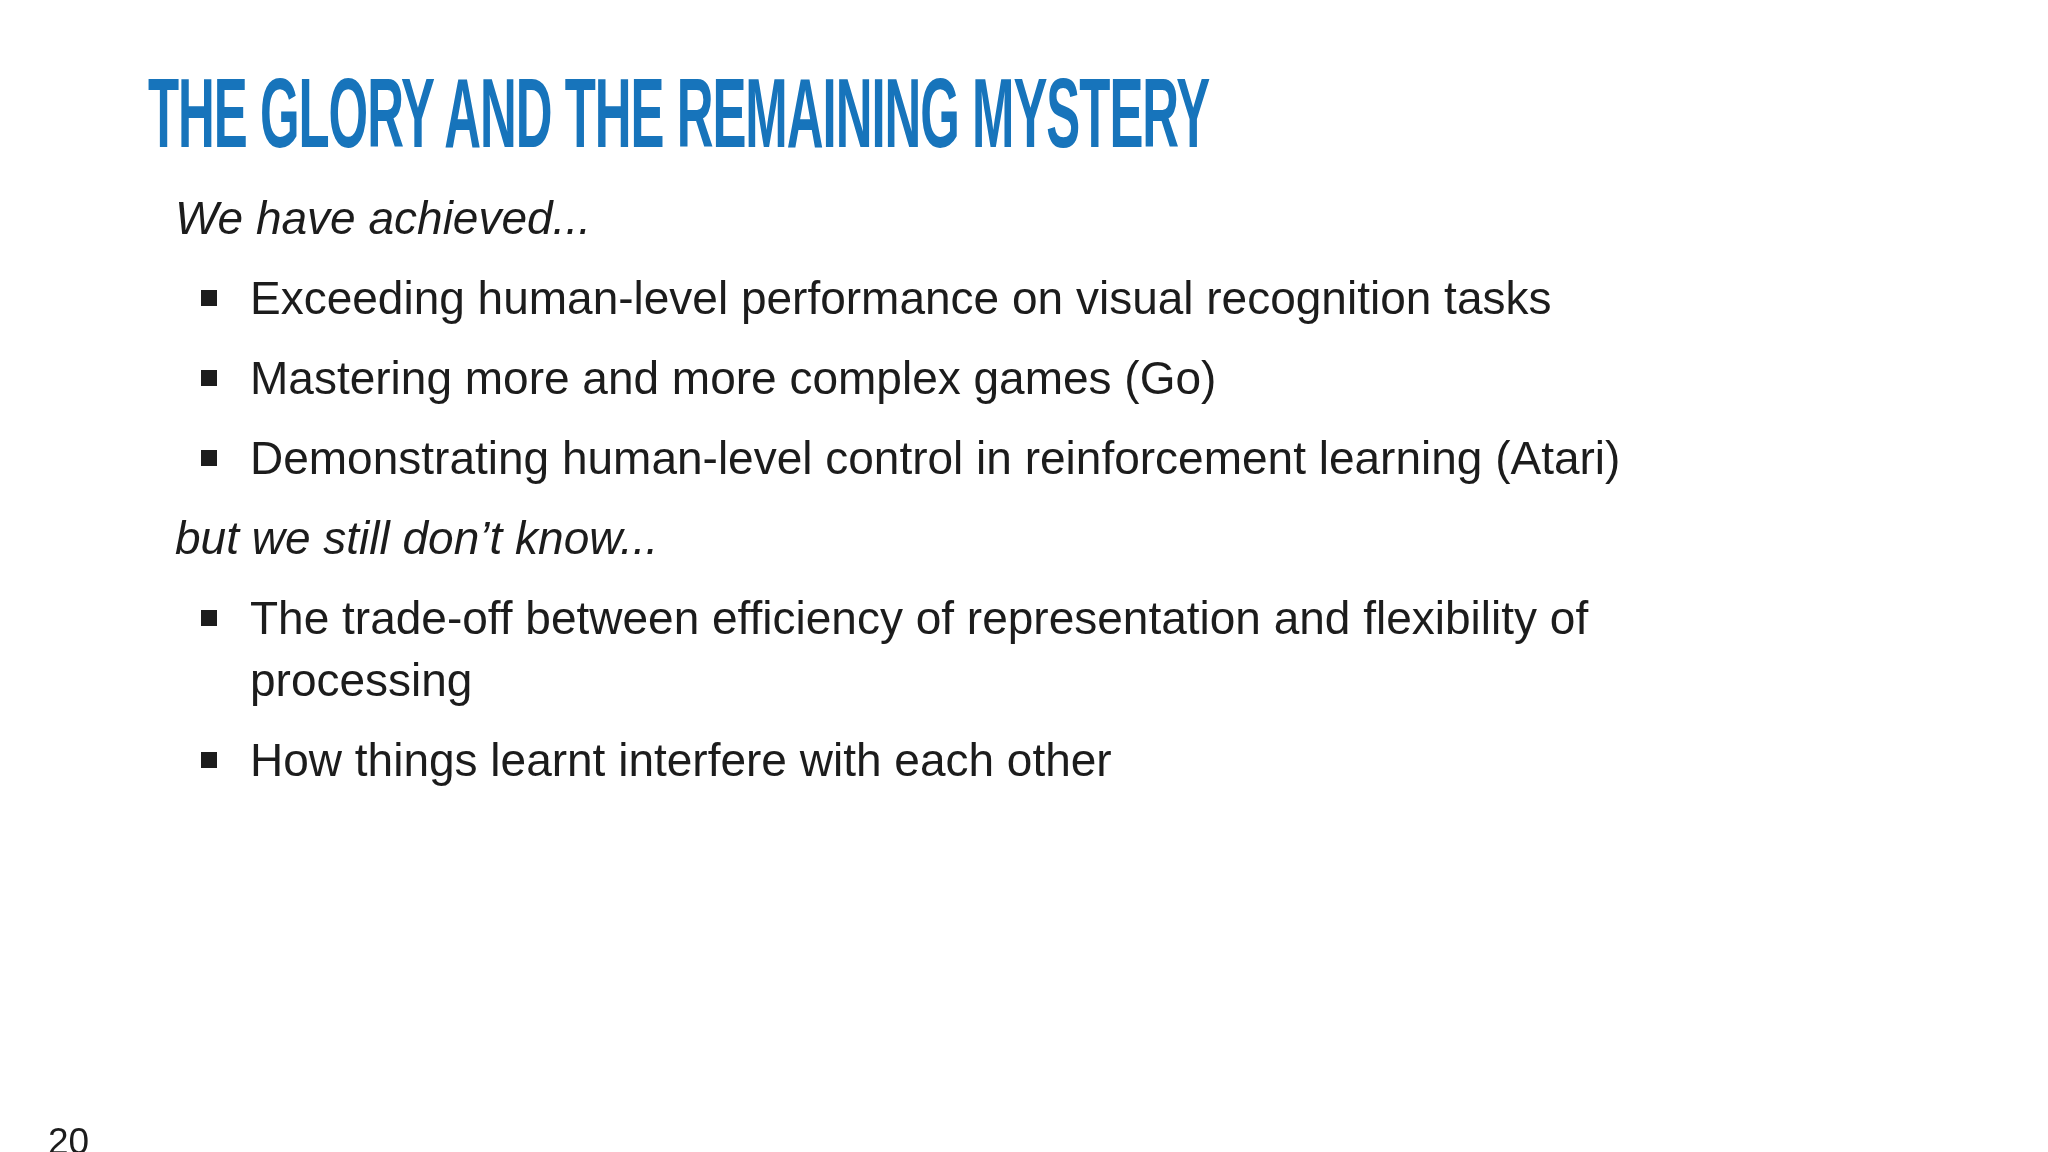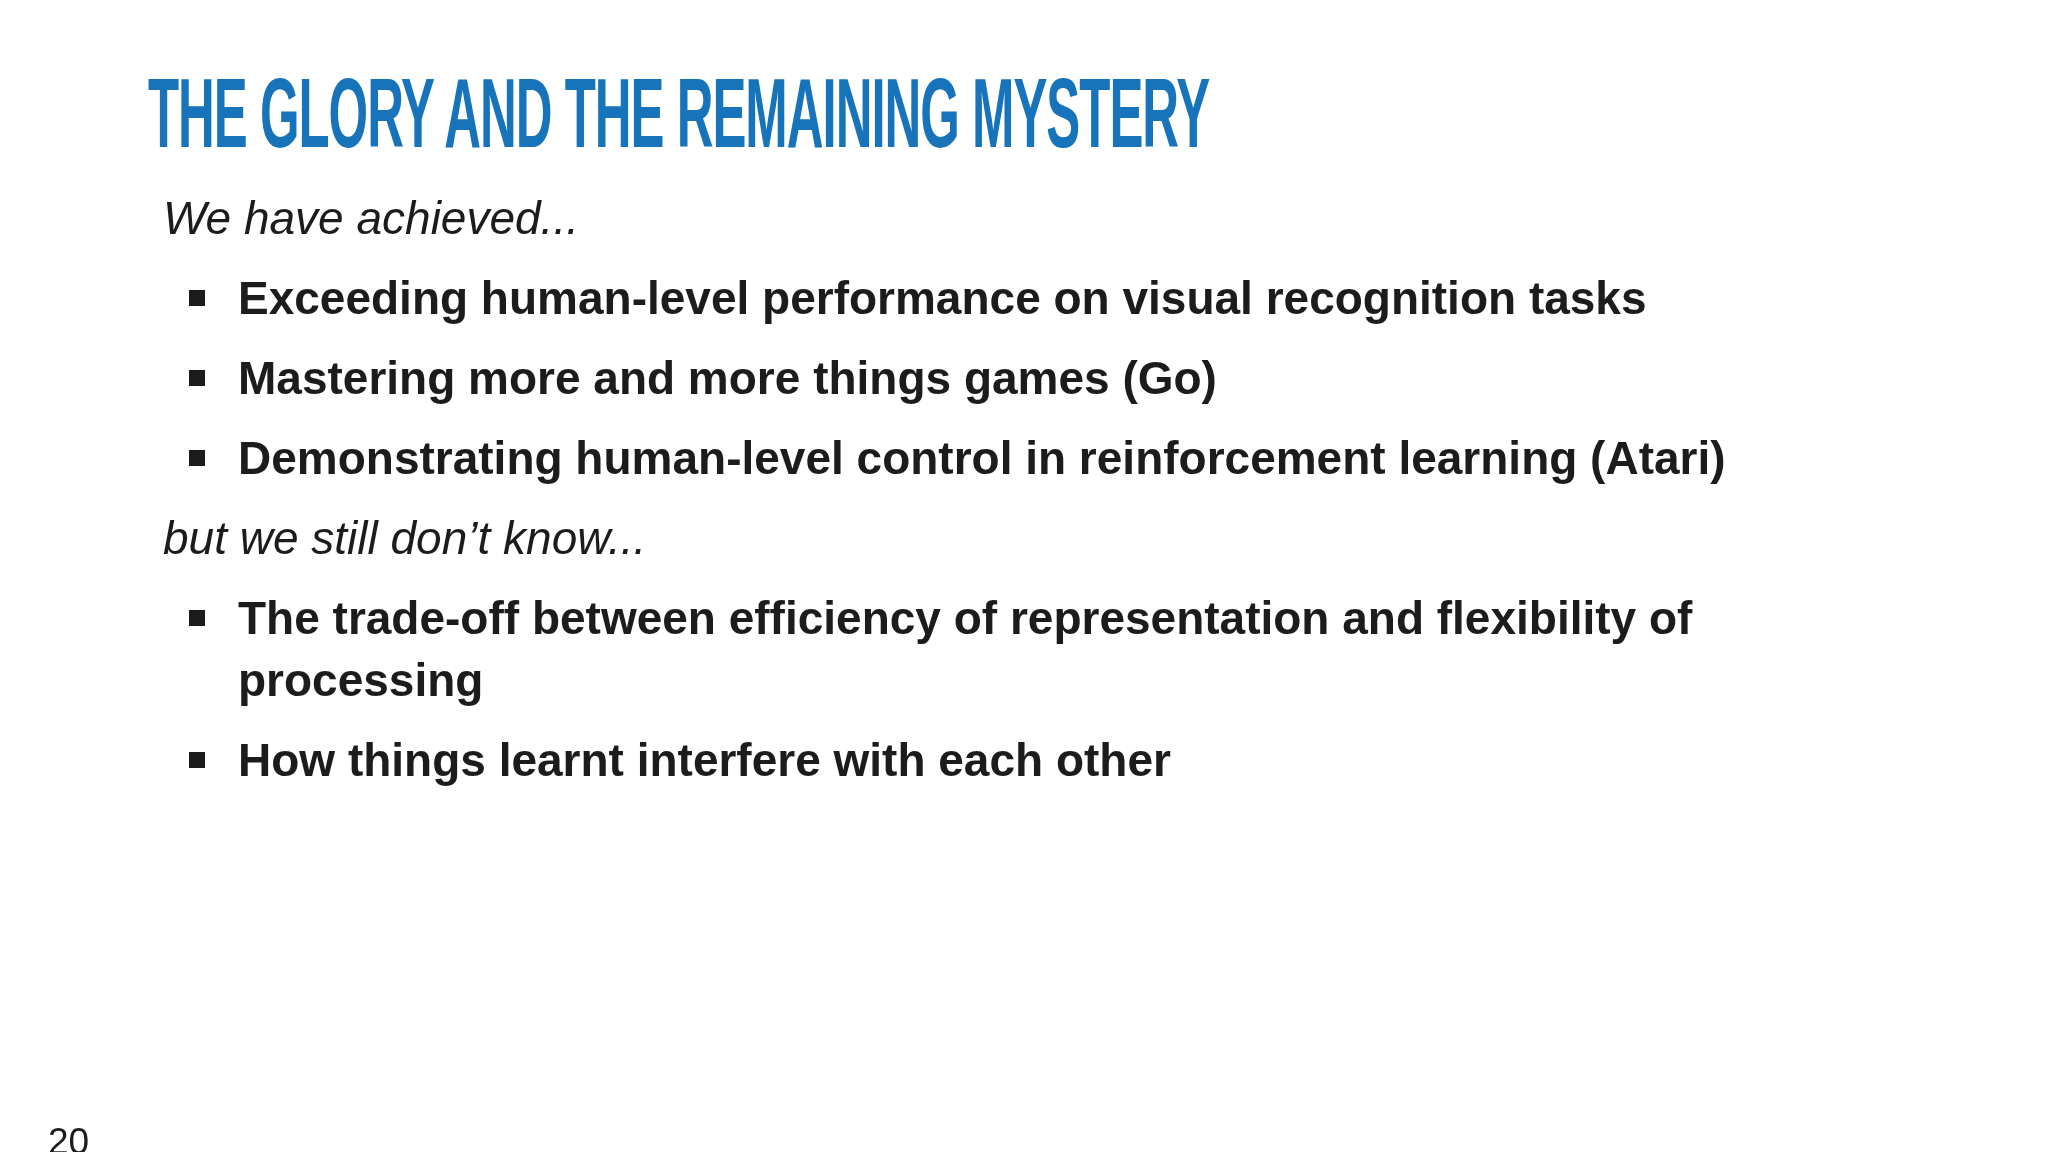--- a/index.html
+++ b/index.html
@@ -27,42 +27,41 @@
     font-weight: 700;
     line-height: 1.0;
     color: var(--title-blue, #1774bb);
     letter-spacing: -2px;
     transform: scaleX(0.52);
     transform-origin: left top;
     white-space: nowrap;
   }
   .content {
     position: absolute;
-    left: 163px;
+    left: 175px;
     top: 187px;
     width: 1860px;
   }
   .section-header {
     font-style: italic;
     font-size: 46px;
     line-height: 62px;
     color: var(--body-text, #1c1c1c);
     margin: 0 0 18px 0;
     white-space: pre;
   }
   .bullet-list {
     margin: 0;
     padding: 0;
     list-style: none;
   }
   .bullet-item {
     position: relative;
     margin: 16px 0 18px 0;
     padding-left: 75px;
-    font-weight: bold;
   }
   .bullet-marker {
     position: absolute;
     left: 26px;
     top: 23px;
     width: 16px;
     height: 16px;
     background: var(--body-text, #1c1c1c);
   }
   .bullet-text {
@@ -93,21 +92,21 @@
 
     <div class="section-header">We have achieved...</div>
 
     <ul class="bullet-list">
       <li class="bullet-item">
         <span class="bullet-marker"></span>
         <span class="bullet-text">Exceeding human-level performance on visual recognition tasks</span>
       </li>
       <li class="bullet-item">
         <span class="bullet-marker"></span>
-        <span class="bullet-text">Mastering more and more things games (Go)</span>
+        <span class="bullet-text">Mastering more and more complex games (Go)</span>
       </li>
       <li class="bullet-item">
         <span class="bullet-marker"></span>
         <span class="bullet-text">Demonstrating human-level control in reinforcement learning (Atari)</span>
       </li>
     </ul>
 
     <div class="section-header">but we still don’t know...</div>
 
     <ul class="bullet-list">

